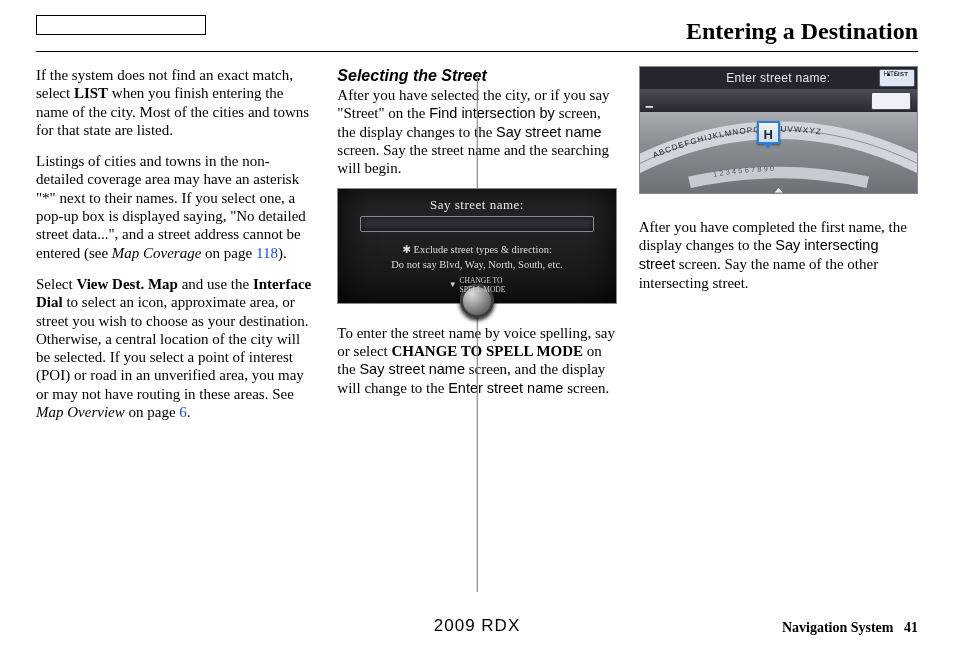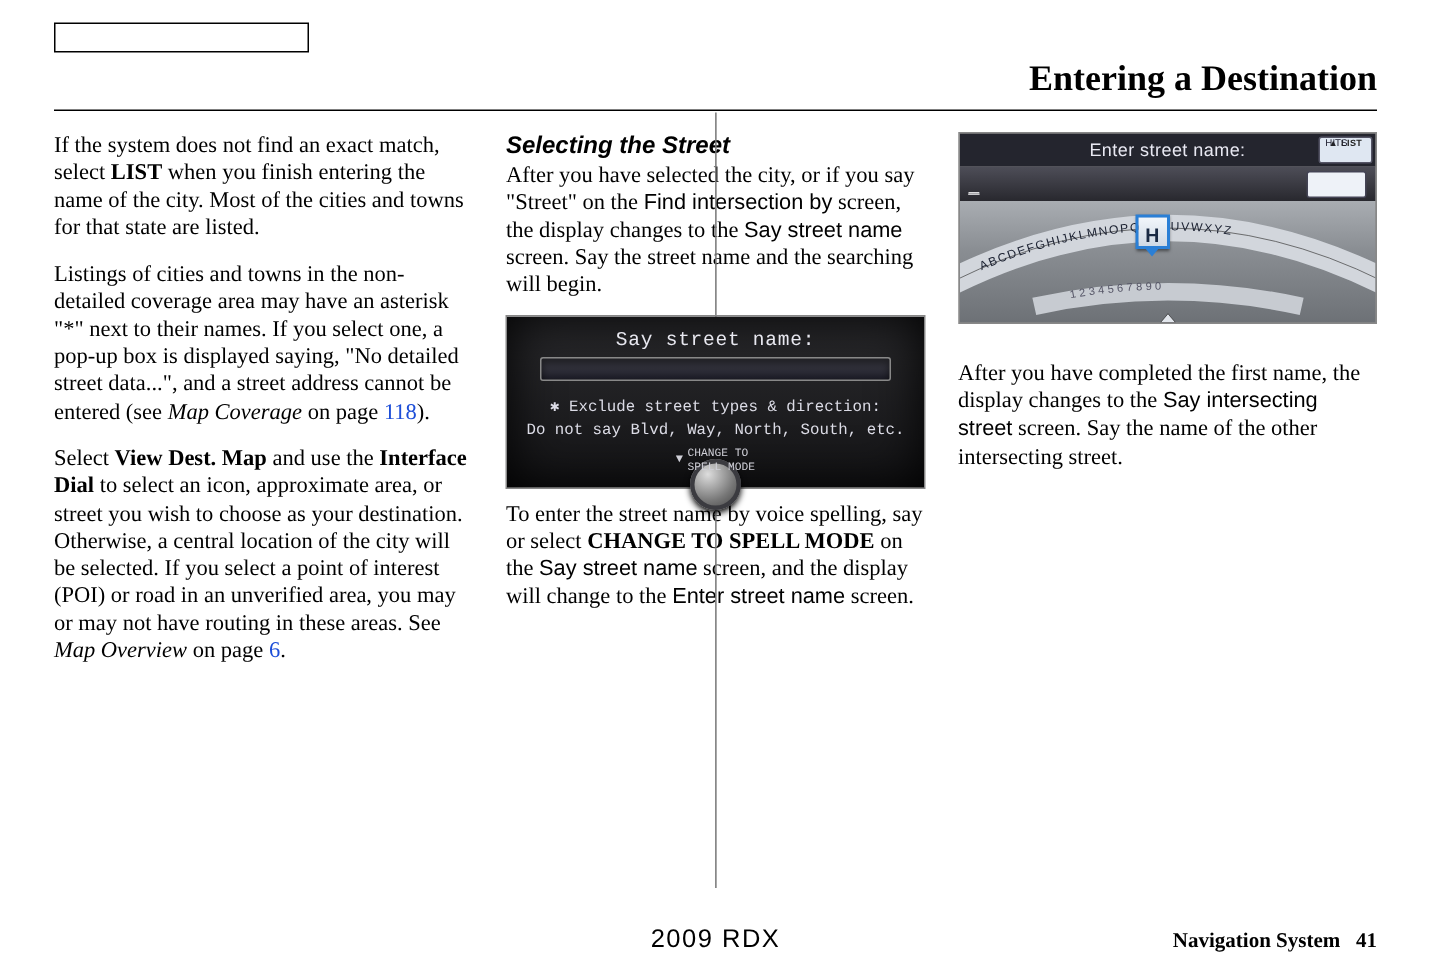--- a/index.html
+++ b/index.html
@@ -21,21 +21,20 @@
     height: 20px;
     border: 1.5px solid #000;
   }
   .header {
     text-align: right;
     font-family: "Times New Roman", serif;
     font-weight: bold;
     font-size: 24px;
     padding-bottom: 6px;
     border-bottom: 1.5px solid #000;
-    margin-top: 22px;
     margin-bottom: 14px;
   }
   .columns {
     display: flex;
     gap: 22px;
   }
   .col { flex: 1; line-height: 1.22; font-size: 15px; }
   .col p { margin-bottom: 13px; }
   .sans { font-family: Arial, Helvetica, sans-serif; font-size: 14.5px; }
   .sect-head { font-style: italic; font-weight: bold; font-family: Arial, Helvetica, sans-serif; font-size: 16px; }
@@ -46,23 +45,23 @@
 
   
   .shot1 {
     width: 100%;
     height: 116px;
     background: linear-gradient(#2a2a2d, #141416);
     border: 1px solid #888;
     box-shadow: inset 0 0 35px #000;
     position: relative;
     color: #fff;
-    font-family: Liberation Mono, monospace;
+    font-family: Liberation Serif, serif;
     text-align: center;
-    margin-bottom: 8px;
+    margin-bottom: 20px;
   }
   .shot1 .title {
     position:absolute; top:8px; left:0; right:0;
     font-size: 13px; color:#e8e8f0; letter-spacing: 0.5px;
   }
   .shot1 .bar {
     position:absolute; top:27px; left:22px; right:22px; height:16px;
     background: linear-gradient(#4a4a55,#1a1a24);
     border:1px solid #888; border-radius:2px;
     box-shadow: inset 0 4px 6px rgba(0,0,0,.6);

